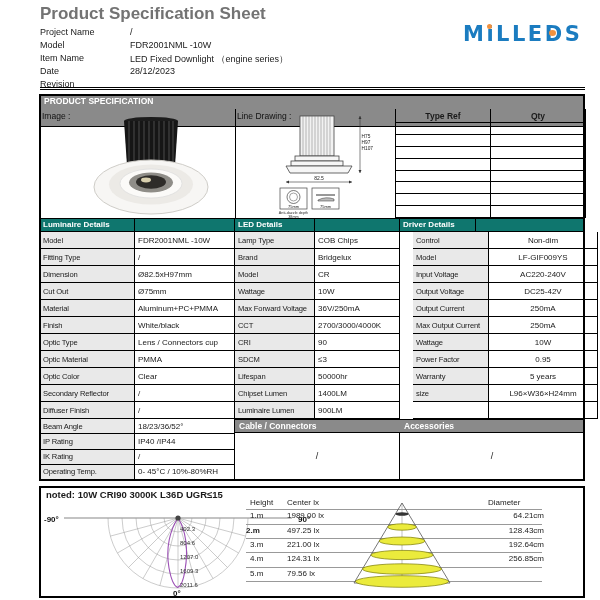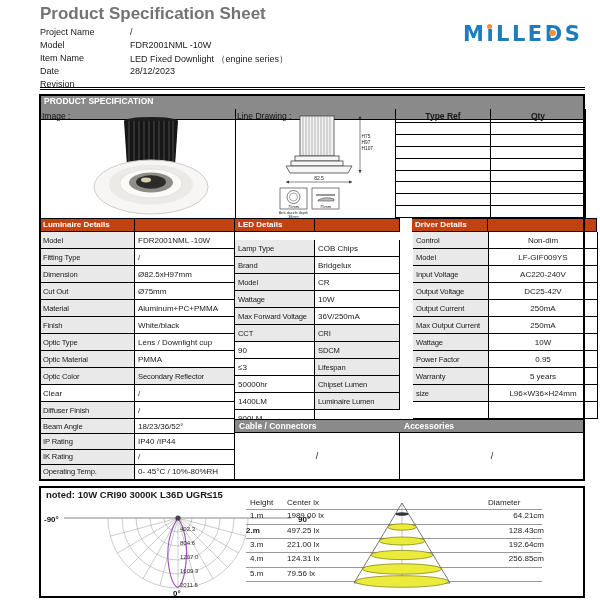--- a/index.html
+++ b/index.html
@@ -19,36 +19,36 @@
                      border-radius:50%; background:#f0913f; }
   .logo .ld::after { content:""; position:absolute; left:4px; top:7.5px; width:7.5px; height:6.5px;
                      border-radius:50%; background:#f0913f; }
   .info { left:40px; top:27px; display:grid; grid-template-columns:90px 330px;
           grid-auto-rows:13px; font-size:9px; }
   .rule { left:40px; top:87px; width:545px; height:0; border-top:3px double #000; }
 
   
   .bar { background:#8a8a8a; color:#fff; font-weight:bold; font-size:8.5px;
          line-height:13px; padding:0 4px; border-bottom:1px solid #000; }
-  .specbar { left:40px; top:95px; width:545px; height:25px; }
+  .specbar { left:40px; top:95px; width:545px; height:32px; }
 
   
   .medlabel { font-size:8.5px; color:#111; }
   .vline { width:1px; background:#000; }
 
   
   .typeref { left:395px; top:109px; width:190px; display:grid;
              grid-template-columns:95px 95px; grid-template-rows:14px repeat(8, 11.875px);
              border-left:1px solid #000; }
   .typeref > div { border-right:1px solid #000; border-bottom:1px solid #000; }
   .trh { font-weight:bold; font-size:8.5px; display:flex; align-items:center; justify-content:center; }
 
   
   .ghead { top:218px; height:14px; display:grid; }
-  .ghead > div { background:#c2410c; color:#fff; font-weight:bold; font-size:8px;
+  .ghead > div { background:#0f766e; color:#fff; font-weight:bold; font-size:8px;
                  line-height:12px; padding:0 3px; border-top:1px solid #000;
                  border-right:1px solid #000; border-bottom:1px solid #000; }
   .grid { display:grid; }
   .cell { display:flex; align-items:center; border-right:1px solid #000; border-bottom:1px solid #000;
           background:#fff; padding:0 3px; font-size:8px; white-space:nowrap; overflow:hidden; }
   .lab { background:#e9e9e9; font-size:7.6px; letter-spacing:-0.15px; }
   .vc  { justify-content:center; text-align:center; }
   .secbody { display:flex; align-items:center; justify-content:center; font-size:9px;
              border-right:1px solid #000; border-bottom:1px solid #000; background:#fff; }
 
@@ -154,73 +154,74 @@
   </div>
 
   <div class="abs ghead" style="left:40px; width:195px; grid-template-columns:95px 100px;">
     <div>Luminaire Details</div>
     <div></div>
   </div>
   <div class="abs ghead" style="left:235px; width:165px; grid-template-columns:80px 85px;">
     <div>LED Details</div>
     <div></div>
   </div>
-  <div class="abs ghead" style="left:412px; width:185px; grid-template-columns:76px 109px;">
+  <div class="abs ghead" style="left:400px; width:185px; grid-template-columns:76px 109px;">
     <div>Driver Details</div>
     <div></div>
   </div>
 
   <div class="abs grid" style="left:40px; top:232px; width:195px; grid-template-columns:95px 100px; grid-auto-rows:17px;">
     <div class="cell lab">Model</div>
       <div class="cell">FDR2001NML -10W</div>
     <div class="cell lab">Fitting Type</div>
       <div class="cell">/</div>
     <div class="cell lab">Dimension</div>
       <div class="cell">Ø82.5xH97mm</div>
     <div class="cell lab">Cut Out</div>
       <div class="cell">Ø75mm</div>
     <div class="cell lab">Material</div>
       <div class="cell">Aluminum+PC+PMMA</div>
     <div class="cell lab">Finish</div>
       <div class="cell">White/black</div>
     <div class="cell lab">Optic Type</div>
-      <div class="cell">Lens / Downlight cup</div>
+      <div class="cell">Lens / Connectors cup</div>
     <div class="cell lab">Optic Material</div>
       <div class="cell">PMMA</div>
     <div class="cell lab">Optic Color</div>
-      <div class="cell lab">Secondary Reflector</div>
-    <div class="cell">Clear</div>
+      <div class="cell">Clear</div>
+    <div class="cell lab">Secondary Reflector</div>
       <div class="cell">/</div>
     <div class="cell lab">Diffuser Finish</div>
       <div class="cell">/</div>
   </div>
 
   <div class="abs grid" style="left:40px; top:419px; width:195px; grid-template-columns:95px 100px; grid-auto-rows:15.25px;">
     <div class="cell lab">Beam Angle</div>
       <div class="cell">18/23/36/52°</div>
     <div class="cell lab">IP Rating</div>
       <div class="cell">IP40 /IP44</div>
     <div class="cell lab">IK Rating</div>
       <div class="cell">/</div>
     <div class="cell lab">Operating Temp.</div>
       <div class="cell">0- 45°C / 10%-80%RH</div>
   </div>
 
-  <div class="abs grid" style="left:235px; top:232px; width:195px; grid-template-columns:80px 85px; grid-auto-rows:17px;margin-top:8px;">
+  <div class="abs grid" style="left:235px; top:232px; width:195px; grid-template-columns:80px 85px; grid-auto-rows:17px;">
     <div class="cell lab">Lamp Type</div>
       <div class="cell">COB Chips</div>
     <div class="cell lab">Brand</div>
       <div class="cell">Bridgelux</div>
     <div class="cell lab">Model</div>
       <div class="cell">CR</div>
     <div class="cell lab">Wattage</div>
       <div class="cell">10W</div>
     <div class="cell lab">Max Forward Voltage</div>
       <div class="cell">36V/250mA</div>
     <div class="cell lab">CCT</div>
+      <div class="cell">2700/3000/4000K</div>
     <div class="cell lab">CRI</div>
       <div class="cell">90</div>
     <div class="cell lab">SDCM</div>
       <div class="cell">≤3</div>
     <div class="cell lab">Lifespan</div>
       <div class="cell">50000hr</div>
     <div class="cell lab">Chipset Lumen</div>
       <div class="cell">1400LM</div>
     <div class="cell lab">Luminaire Lumen</div>
       <div class="cell">900LM</div>

